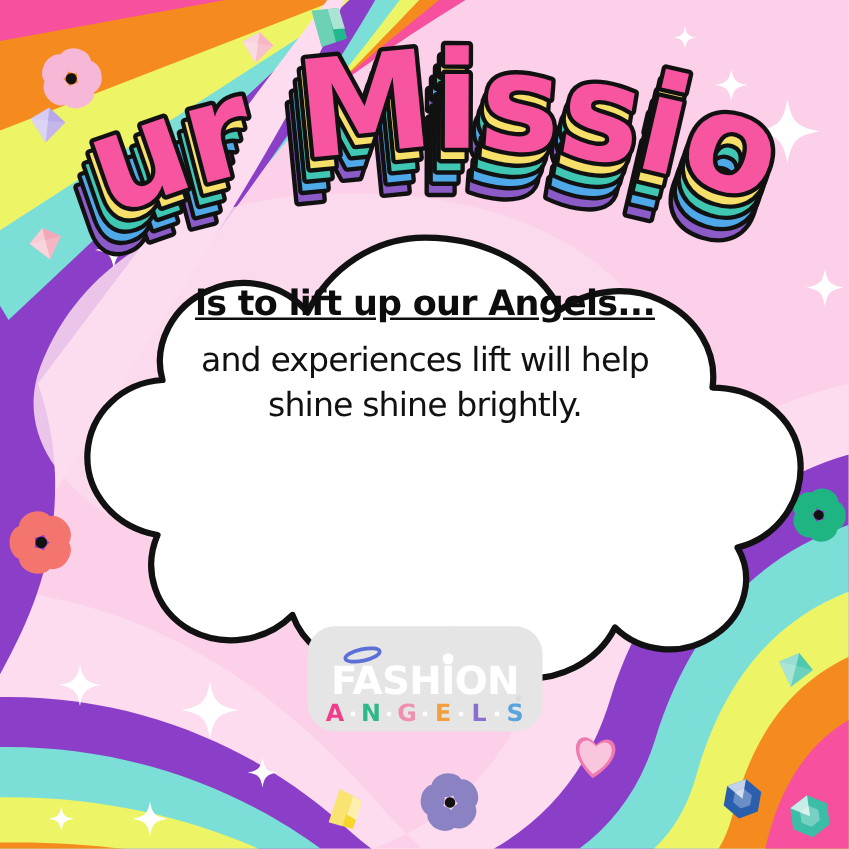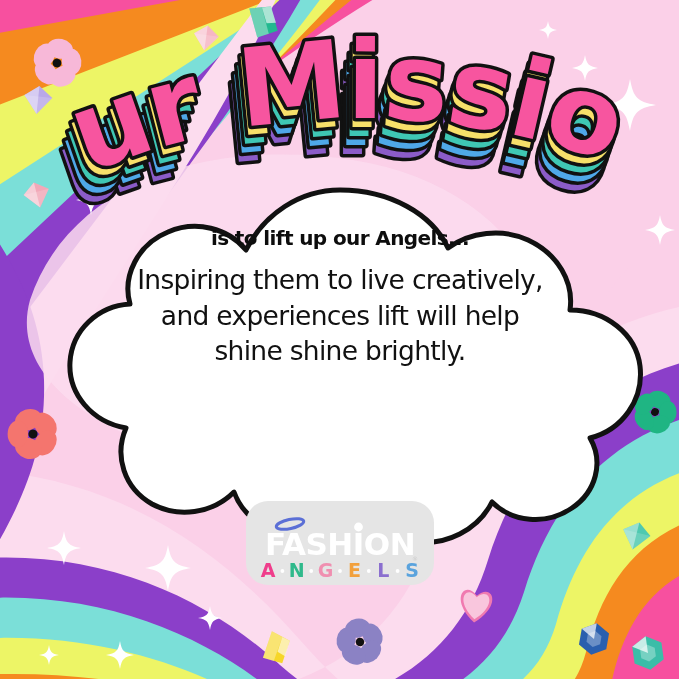--- a/index.html
+++ b/index.html
@@ -59,25 +59,26 @@
   #cloud-content {
     position: absolute;
     left: 60px;
     top: 48px;
     width: 524px;
     text-align: center;
   }
   #headline {
     font-family: "DejaVu Sans", sans-serif;
     font-weight: bold;
-    font-size: 20px;
+    font-size: 28px;
     color: #0d0d0d;
     letter-spacing: -0.6px;
     margin: 0 0 12px 0;
     white-space: nowrap;
+    text-decoration: underline;
   }
   #bodytext {
     font-family: "DejaVu Sans", sans-serif;
     font-weight: 400;
     font-size: 26.5px;
     line-height: 1.34;
     color: #111111;
     letter-spacing: -0.7px;
     margin: 0;
   }
@@ -337,21 +338,20 @@
            C 74,244 50,216 52,184
            C 54,152 80,128 112,126
            C 104,98 120,66 150,54
            C 178,42 210,50 228,72
            C 246,36 282,12 322,12 Z" fill="#ffffff" stroke="#111111" stroke-width="5" stroke-linejoin="round"></path>
     </svg>
 
     <div id="cloud-content">
       <div id="headline">is to lift up our Angels...</div>
       <div id="bodytext">
-          <span class="ln">Inspiring them to live creatively,</span>
           <span class="ln">and experiences lift will help</span>
           <span class="ln">shine shine brightly.</span>
         </div>
     </div>
   </div>
 
   <div id="logo-badge">
     <svg id="logo-svg" viewBox="0 0 188 84">
 
       <ellipse cx="44" cy="23" rx="14" ry="4.6" fill="none" stroke="#5b6fd6" stroke-width="3" transform="rotate(-12 44 23)"></ellipse>

